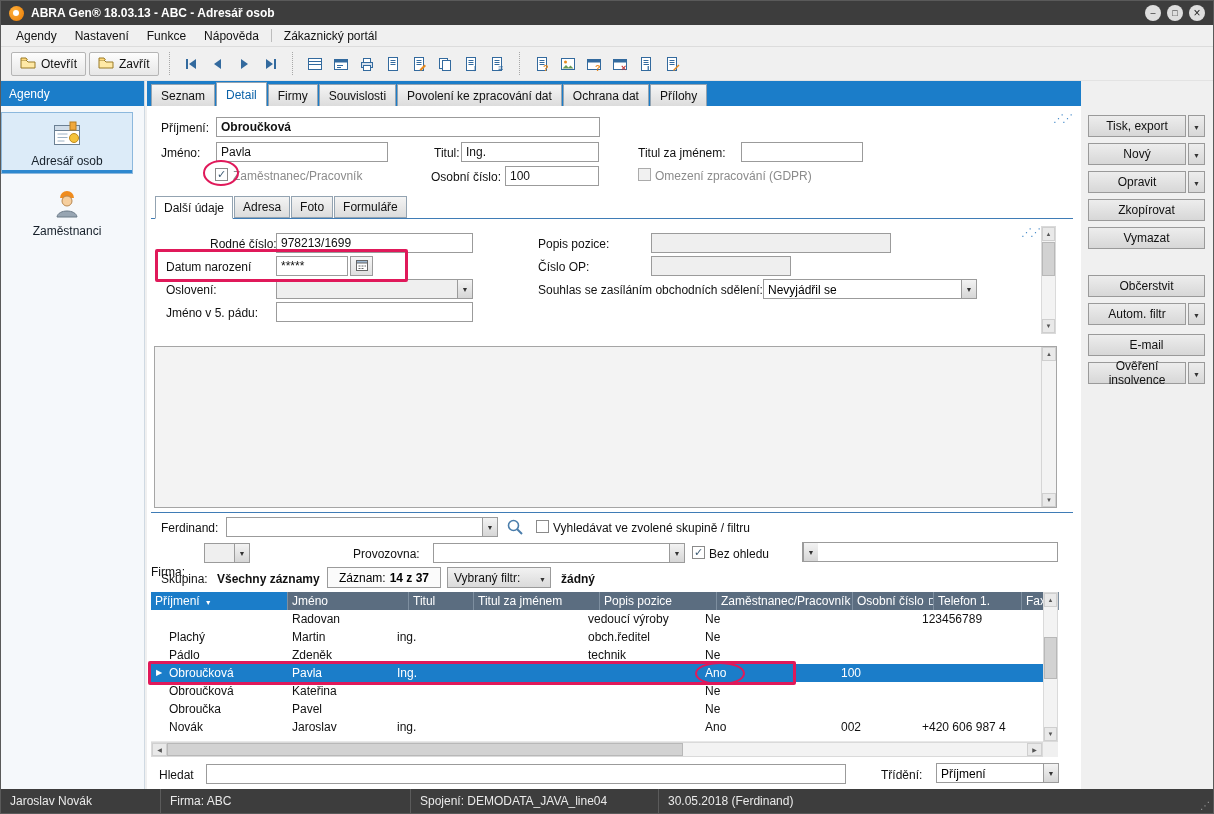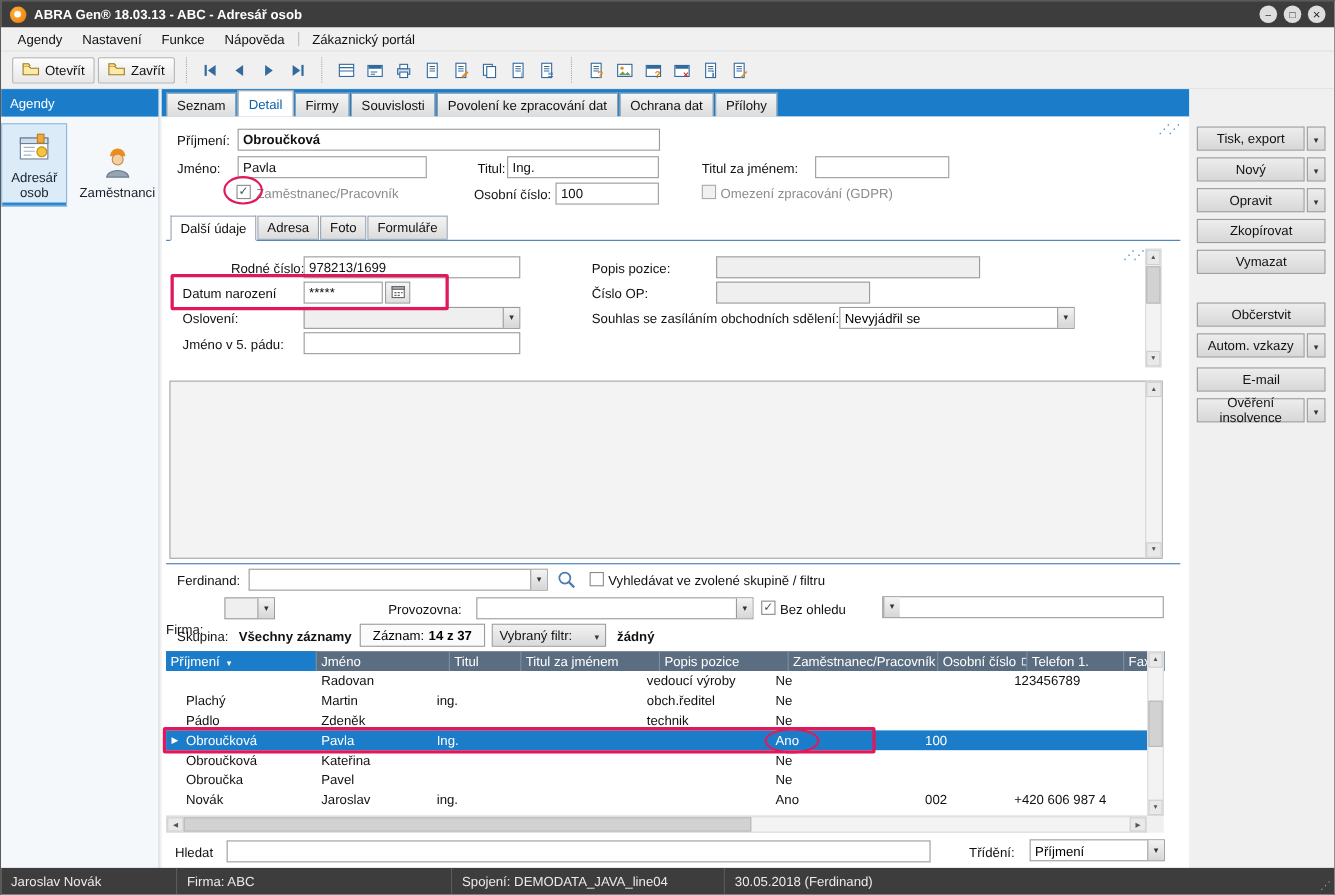--- a/index.html
+++ b/index.html
@@ -27,21 +27,21 @@
   
   .toolbar{position:absolute;top:46px;left:0;right:0;height:34px;background:#f0f0f0;display:flex;align-items:center;padding-left:10px;gap:3px;border-bottom:1px solid #e3e3e3;}
   .tb-sep{align-self:stretch;margin:5px 7px;border-left:1px dotted #a8a8a8;width:0;}
   .tb-btn{height:24px;display:flex;align-items:center;gap:5px;padding:0 8px;background:linear-gradient(#fdfdfd,#e7e7e7);border:1px solid #b5b5b5;border-radius:2px;color:#111;}
   .tb-ico{width:24px;height:24px;display:flex;align-items:center;justify-content:center;border:1px solid transparent;border-radius:2px;}
 
   
   .content{position:absolute;top:80px;bottom:24px;left:0;right:0;display:flex;background:#f0f0f0;}
   .sidebar{width:144px;background:#f5f8fb;border-right:1px solid #cfd9e2;display:flex;flex-direction:column;flex:none;}
   .sidebar-header{height:25px;background:var(--accent);color:#fff;display:flex;align-items:center;padding-left:8px;flex:none;}
-  .sidebar-items{padding-top:6px;display:flex;align-items:flex-end;gap:8px;}
+  .sidebar-items{padding-top:6px;display:flex;flex-direction:column;align-items:flex-start;gap:8px;}
   .side-item{width:132px;padding:7px 2px 5px;display:flex;flex-direction:column;align-items:center;gap:4px;color:#16202a;border:1px solid transparent;text-align:center;}
   .side-item.selected{background:#dcebf8;border:1px solid #8cb8dd;box-shadow:inset 0 -3px 0 #2d88cf;}
   .side-ico{height:30px;display:flex;align-items:center;}
 
   .main{flex:1;min-width:0;display:flex;flex-direction:column;padding-left:2px;justify-content:space-between;}
   .tabstrip{height:25px;background:var(--accent);display:flex;align-items:flex-end;padding-left:4px;flex:none;}
   .tab{height:22px;padding:0 9px;display:flex;align-items:center;background:linear-gradient(#f5f5f5,#dcdcdc);border:1px solid #93a3b1;border-bottom:none;margin-right:1px;color:#111;white-space:nowrap;}
   .tab.active{height:24px;background:#fff;color:#0b62a8;}
   .workarea{flex:1;background:#fff;position:relative;overflow:hidden;}
 
@@ -787,21 +787,21 @@
         <div class="action">
           <button class="action-main">Zkopírovat</button>
         </div>
         <div class="action">
           <button class="action-main">Vymazat</button>
         </div>
         <div class="action gap-lg">
           <button class="action-main">Občerstvit</button>
         </div>
         <div class="action">
-          <button class="action-main">Autom. vzkazy</button>
+          <button class="action-main">Autom. filtr</button>
           <button class="action-arrow">
             <span class="arw2"></span>
           </button>
         </div>
         <div class="action gap-sm">
           <button class="action-main">E-mail</button>
         </div>
         <div class="action">
           <button class="action-main">Ověření insolvence</button>
           <button class="action-arrow">

